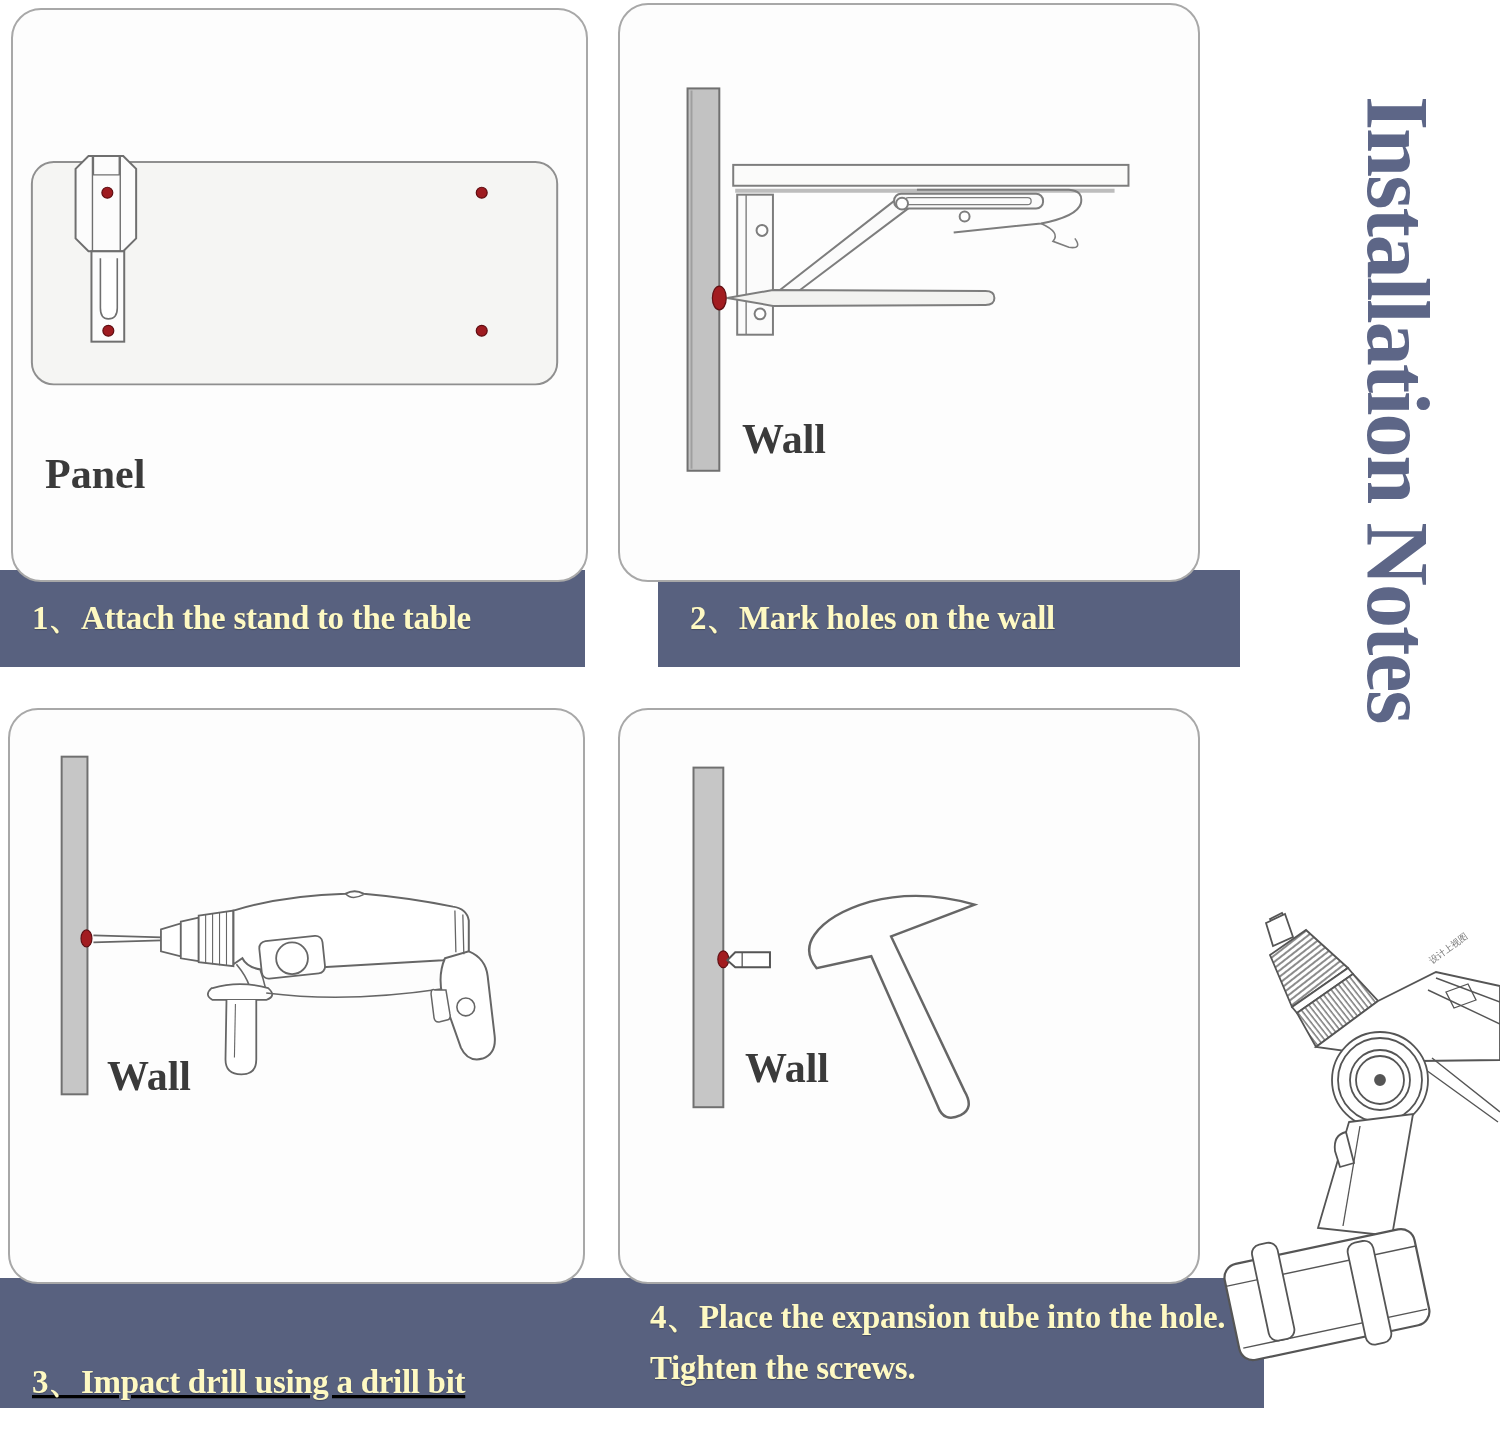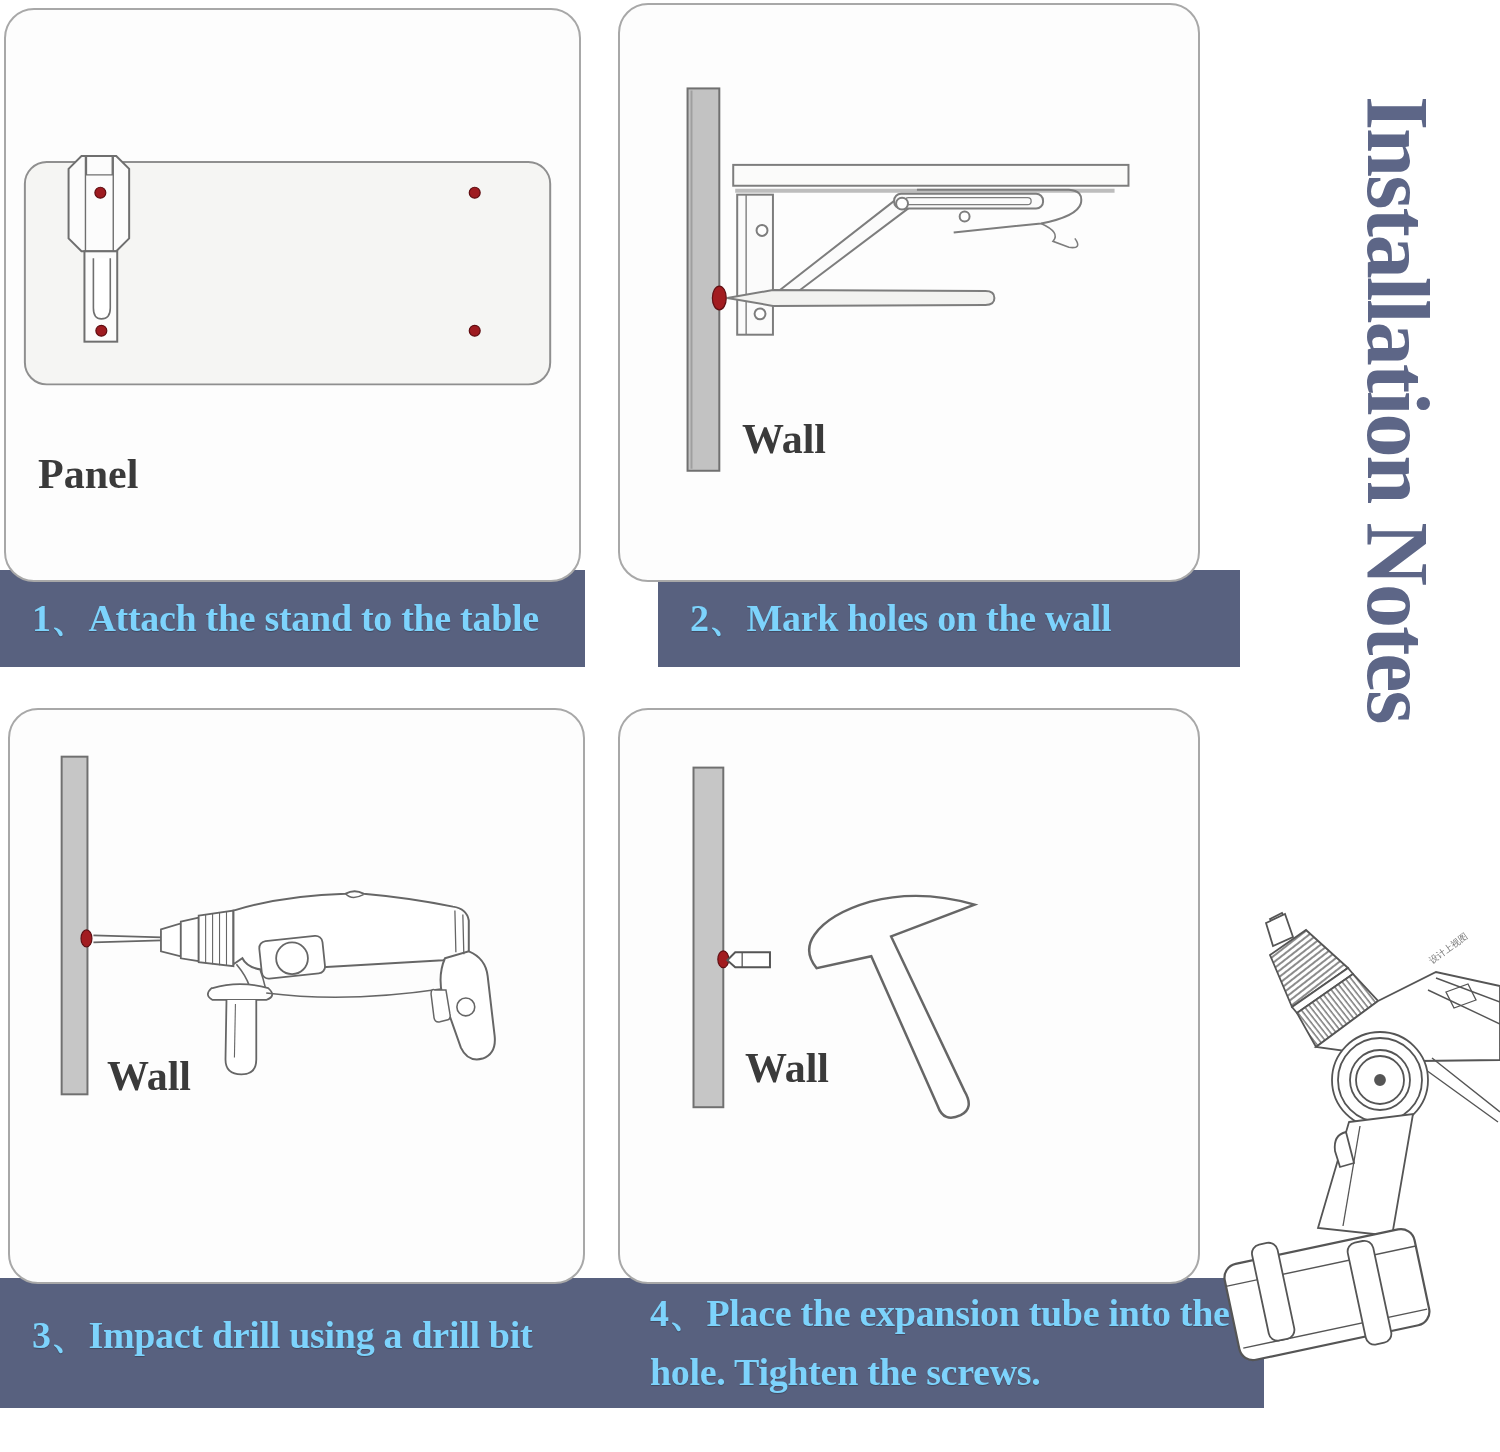--- a/index.html
+++ b/index.html
@@ -15,42 +15,42 @@
   .card svg{position:absolute;left:0;top:0;width:100%;height:100%;}
   .obj-label{
     position:absolute;font-weight:bold;color:#3a3a3a;font-size:42px;
     font-family:"Liberation Serif", serif;letter-spacing:0px;z-index:3;
   }
   .caption-bar{
     position:absolute;background:#58617f;z-index:1;display:flex;align-items:center;
     box-sizing:border-box;padding-left:32px;padding-right:8px;
   }
   .caption-text{
-    color:#7dd3fc;font-weight:bold;font-size:38px;letter-spacing:-0.3px;
+    color:#fef9c3;font-weight:bold;font-size:33px;letter-spacing:-0.3px;
     font-family:"Liberation Serif","DejaVu Sans",serif;line-height:1.55;
     text-shadow:0 1px 1px rgba(0,0,0,0.25);
   }
   .notes-title{
     position:absolute;left:1332px;top:96px;height:800px;width:116px;
     writing-mode:vertical-rl;text-orientation:mixed;
     font-family:"Liberation Serif",serif;font-weight:bold;font-size:88px;
     color:#5d6687;letter-spacing:-2px;z-index:2;white-space:nowrap;
   }
   .drill-art{position:absolute;left:1200px;top:860px;width:300px;height:592px;z-index:1;}
   svg text{font-family:"DejaVu Sans",sans-serif;}
 </style>
 </head>
 <body>
 
 <div class="stage">
 
   <div class="caption-bar" style="left:0;top:570px;width:585px;height:97px;">
     <span class="caption-text">1、Attach the stand to the table</span>
   </div>
-  <div class="card" style="left:4px;top:8px;width:577px;height:574px;padding-left:48px;">
+  <div class="card" style="left:11px;top:8px;width:577px;height:574px;padding-left:48px;">
     <svg viewBox="0 0 577 574">
       <g stroke="#8f8f8f" stroke-width="2" fill="none">
         <rect x="19" y="153" width="529" height="224" rx="22" fill="#f5f5f3"></rect>
       </g>
       <g stroke="#6f6f6f" stroke-width="2" fill="#fcfcfc">
         <path d="M76,147 L111,147 L124,160 L124,230 L111,243 L76,243 L63,230 L63,160 Z"></path>
         <path d="M80,147 L80,243 M108,147 L108,243" fill="none" stroke-width="1.4"></path>
         <path d="M81,147 L81,166 L107,166 L107,147" fill="none" stroke-width="1.4"></path>
         <rect x="79" y="243" width="33" height="91" fill="#fcfcfc"></rect>
         <path d="M88,250 L88,300 Q88,311 96,311 Q105,311 105,300 L105,250" fill="#ffffff" stroke-width="1.6"></path>
@@ -88,21 +88,21 @@
         <path d="M299,186 L452,186 Q467,187 464,200 Q460,213 424,220 L336,229" fill="none"></path>
         <path d="M424,220 Q444,229 436,238 L452,244 Q466,246 458,235" fill="none" stroke-width="1.6"></path>
         <circle cx="347" cy="213" r="5" fill="#ffffff"></circle>
         <path d="M108,295 L154,287 L368,288 Q377,288 377,295 Q377,302 368,302 L154,303 Z" fill="#f2f2f0"></path>
       </g>
       <ellipse cx="100" cy="295" rx="7" ry="12" fill="#a21c20" stroke="#611014" stroke-width="1.2"></ellipse>
     </svg>
     <div class="obj-label" style="left:122px;top:410px;">Wall</div>
   </div>
 
-  <div class="caption-bar" style="left:0;top:1278px;width:657px;height:130px;align-items:flex-start;padding-top:28px;">
+  <div class="caption-bar" style="left:0;top:1278px;width:657px;height:130px;align-items:flex-end;padding-top:28px;text-decoration:underline;">
     <span class="caption-text">3、Impact drill using a drill bit</span>
   </div>
   <div class="card" style="left:8px;top:708px;width:577px;height:576px;">
     <svg viewBox="0 0 577 576">
       <rect x="52" y="47" width="26" height="340" fill="#c6c6c6" stroke="#707070" stroke-width="2"></rect>
       <ellipse cx="77" cy="230" rx="5.5" ry="8.5" fill="#a21c20" stroke="#611014" stroke-width="1.2"></ellipse>
       <g stroke="#666666" stroke-width="1.8" fill="none">
         <path d="M84,227 L153,229 M84,234 L153,232"></path>
         <path d="M152,221 L172,215 L172,248 L152,243 Z" fill="#ffffff"></path>
         <path d="M172,213 L190,209 L190,253 L172,250 Z" fill="#ffffff"></path>

